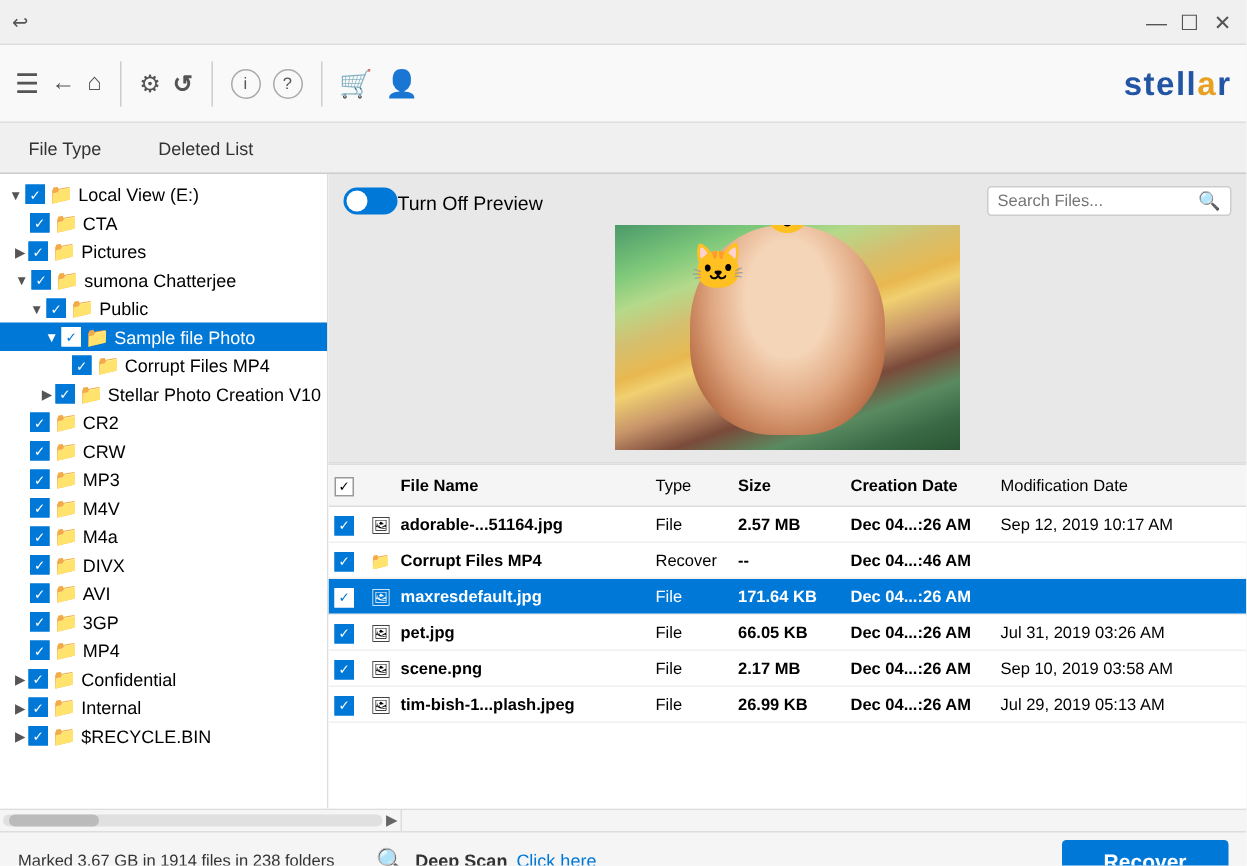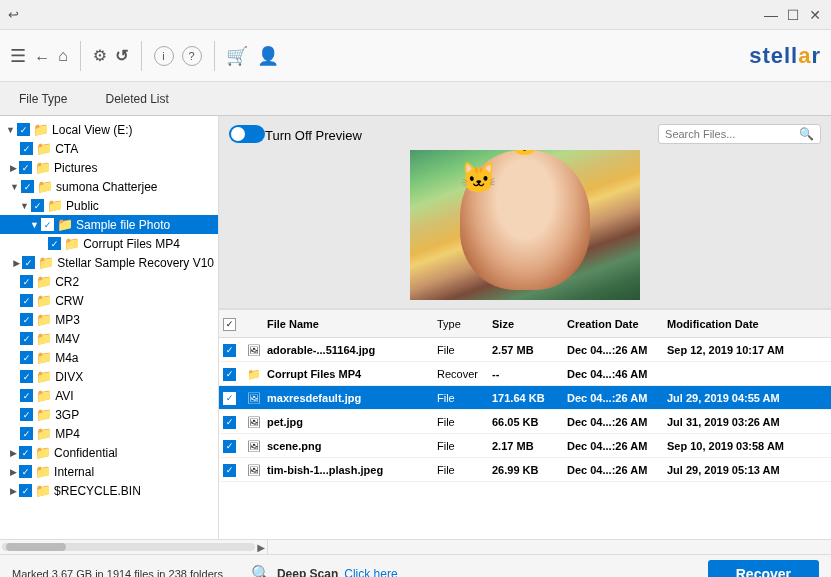--- a/index.html
+++ b/index.html
@@ -208,21 +208,21 @@
       padding: 0 4px;
       position: sticky;
       top: 0;
     }
     .col-check { width: 24px; flex-shrink: 0; }
     .col-icon { width: 20px; flex-shrink: 0; }
     .col-name { width: 170px; flex-shrink: 0; font-weight: 600; font-size: 11px; }
     .col-type { width: 55px; flex-shrink: 0; font-weight: 400; font-size: 11px; }
     .col-size { width: 75px; flex-shrink: 0; font-weight: 600; font-size: 11px; }
     .col-created { width: 100px; flex-shrink: 0; font-weight: 600; font-size: 11px; }
-    .col-modified { width: 160px; font-weight: 700; font-size: 11px; }
+    .col-modified { width: 160px; font-weight: 400; font-size: 11px; }
 
     .file-row {
       display: flex;
       align-items: center;
       padding: 0 4px;
       height: 24px;
       border-bottom: 1px solid #f0f0f0;
       cursor: pointer;
     }
     .file-row.selected { background: #0078d7; color: white; }
@@ -350,21 +350,21 @@
       <span class="checkbox checked">✓</span>
       <span class="folder-icon folder-yellow">📁</span>
       <span>Corrupt Files MP4</span>
     </div>
 
     <div class="tree-item">
       <span class="indent" style="width:26px"></span>
       <span class="expand-arrow">▶</span>
       <span class="checkbox checked">✓</span>
       <span class="folder-icon folder-yellow">📁</span>
-      <span>Stellar Sample Recovery V10</span>
+      <span>Stellar Photo Creation V10</span>
     </div>
 
     <div class="tree-item">
       <span class="indent" style="width:16px"></span>
       <span class="checkbox checked">✓</span>
       <span class="folder-icon folder-yellow">📁</span>
       <span>CR2</span>
     </div>
 
     <div class="tree-item">
@@ -505,21 +505,20 @@
         <div class="col-created file-created">Dec 04...:46 AM</div>
       </div>
 
       <div class="file-row selected">
         <div class="col-check"><span style="width:13px;height:13px;border:1px solid #fff;background:#fff;display:inline-flex;align-items:center;justify-content:center;font-size:9px;color:#0078d7;">✓</span></div>
         <div class="col-icon"><span style="font-size:11px;">🖼</span></div>
         <div class="col-name file-name">maxresdefault.jpg</div>
         <div class="col-type file-type">File</div>
         <div class="col-size file-size">171.64 KB</div>
         <div class="col-created file-created">Dec 04...:26 AM</div>
-        <div class="col-modified file-modified">Jul 29, 2019 04:55 AM</div>
       </div>
 
       <div class="file-row">
         <div class="col-check"><span style="width:13px;height:13px;border:1px solid #0078d7;background:#0078d7;display:inline-flex;align-items:center;justify-content:center;font-size:9px;color:white;">✓</span></div>
         <div class="col-icon"><span style="font-size:11px;">🖼</span></div>
         <div class="col-name file-name">pet.jpg</div>
         <div class="col-type file-type">File</div>
         <div class="col-size file-size">66.05 KB</div>
         <div class="col-created file-created">Dec 04...:26 AM</div>
         <div class="col-modified file-modified">Jul 31, 2019 03:26 AM</div>

